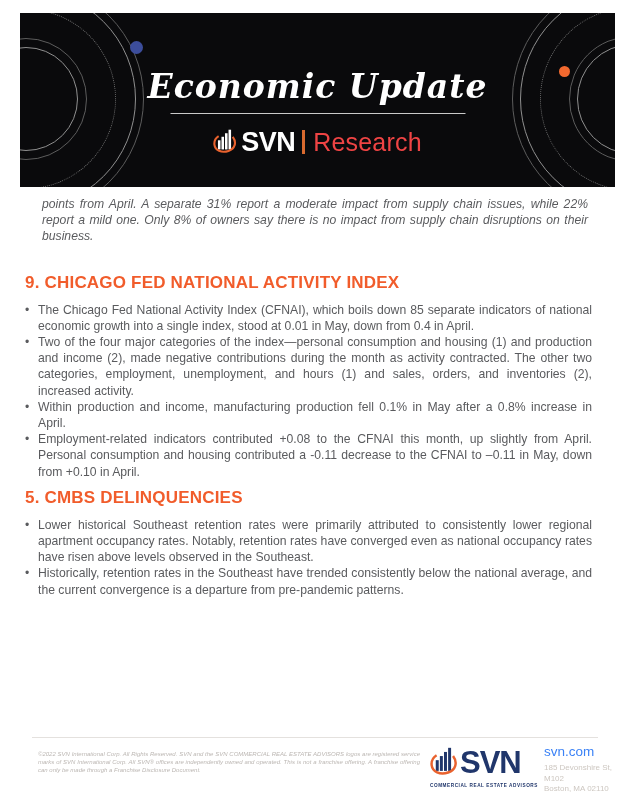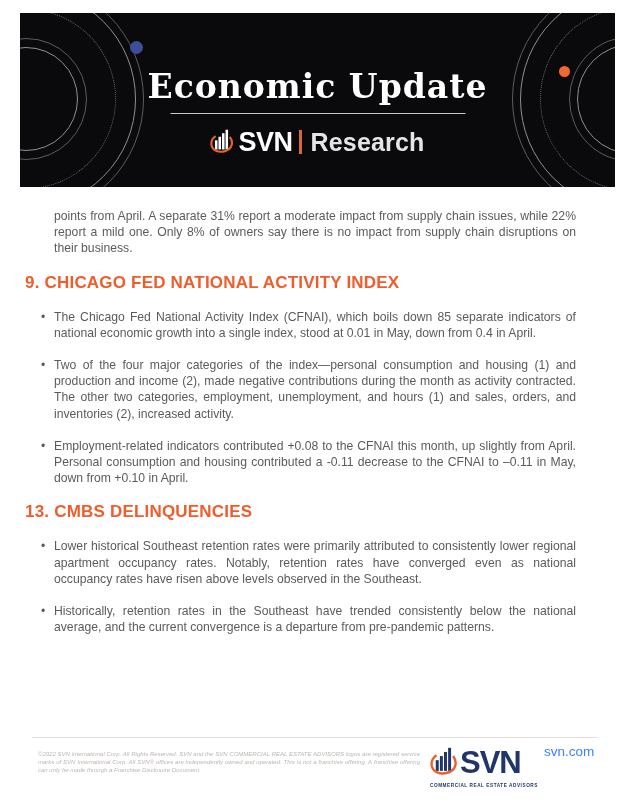--- a/index.html
+++ b/index.html
@@ -14,48 +14,48 @@
     position:absolute; top:13px; left:20px; width:595px; height:174px;
     background:#0a0a0c; overflow:hidden;
   }
   .ring { position:absolute; border-radius:50%; border:1px solid #8f8f8f; }
   .ring.dotted { border:1px dotted #6e6e6e; }
   .ring.faint { border-color:#5c5c5c; }
   .dot { position:absolute; border-radius:50%; }
   .banner-title {
     position:absolute; top:54px; left:0; width:100%; text-align:center;
     font-family:"DejaVu Serif", serif; font-weight:bold; font-size:33px;
-    letter-spacing:1px; color:#ffffff;
+    letter-spacing:1px; color:#ffffff;font-style:italic;
   }
   .banner-divider {
     position:absolute; top:100px; left:50%; transform:translateX(-50%);
     width:295px; height:1px; background:#c9c9c9;
   }
   .banner-logo {
     position:absolute; top:113px; left:0; width:100%;
     display:flex; justify-content:center; align-items:center;
   }
   .banner-logo .logo-icon { color:#ffffff; margin-right:4px; margin-top:2px; }
   .brand-name { font-size:27px; font-weight:bold; color:#ffffff; letter-spacing:-0.5px; }
   .brand-sep { width:3px; height:24px; background:#d96a2f; margin:0 8px 0 7px; }
-  .brand-division { font-size:25px; font-weight:700; color:#e5e5e5; letter-spacing:0.2px; }
+  .brand-division { font-size:25px; font-weight:400; color:#ef4444; letter-spacing:0.2px; }
 
   
   .content {
     position:absolute; top:192px; left:38px; width:554px;
     color:#5a5b5e; font-size:12.2px; line-height:16.2px; text-align:justify;
   }
-  .intro { margin:16px; }
+  .intro { margin:4px;font-style:italic; }
   .section-heading {
     color:#f15c2b; font-size:17px; line-height:20px; font-weight:bold;
-    letter-spacing:0.2px; margin:14px 0 9px -13px; text-align:left;
+    letter-spacing:0.2px; margin:28px 0 9px -13px; text-align:left;
   }
   .section-heading.second { margin-top:8px; }
   .bullets { list-style:none; }
-  .bullets li { position:relative; margin:16px; }
+  .bullets li { position:relative; margin:0; }
   .bullets li::before {
     content:"\2022"; position:absolute; left:-13px; top:0; color:#5a5b5e;
   }
 
   
   .footer-rule { position:absolute; top:737px; left:32px; width:566px; height:1px; background:#e4e1de; }
   .legal {
     position:absolute; top:750px; left:38px; width:382px;
     font-size:6px; line-height:8px; color:#bcb7b3; text-align:justify; font-style:italic;
   }
@@ -115,24 +115,25 @@
     </div>
   </div>
 
   <div class="content">
     <p class="intro">points from April. A separate 31% report a moderate impact from supply chain issues, while 22% report a mild one. Only 8% of owners say there is no impact from supply chain disruptions on their business.</p>
 
     <h2 class="section-heading">9. CHICAGO FED NATIONAL ACTIVITY INDEX</h2>
     <ul class="bullets">
       <li>The Chicago Fed National Activity Index (CFNAI), which boils down 85 separate indicators of national economic growth into a single index, stood at 0.01 in May, down from 0.4 in April.</li>
       <li>Two of the four major categories of the index—personal consumption and housing (1) and production and income (2), made negative contributions during the month as activity contracted. The other two categories, employment, unemployment, and hours (1) and sales, orders, and inventories (2), increased activity.</li>
+      <li>Within production and income, manufacturing production fell 0.1% in May after a 0.8% increase in April.</li>
       <li>Employment-related indicators contributed +0.08 to the CFNAI this month, up slightly from April. Personal consumption and housing contributed a -0.11 decrease to the CFNAI to –0.11 in May, down from +0.10 in April.</li>
     </ul>
 
-    <h2 class="section-heading second">13. CMBS DELINQUENCIES</h2>
+    <h2 class="section-heading second">5. CMBS DELINQUENCIES</h2>
     <ul class="bullets">
       <li>Lower historical Southeast retention rates were primarily attributed to consistently lower regional apartment occupancy rates. Notably, retention rates have converged even as national occupancy rates have risen above levels observed in the Southeast.</li>
       <li>Historically, retention rates in the Southeast have trended consistently below the national average, and the current convergence is a departure from pre-pandemic patterns.</li>
     </ul>
   </div>
 
   <div class="footer-rule"></div>
 
   <p class="legal">©2022 SVN International Corp. All Rights Reserved. SVN and the SVN COMMERCIAL REAL ESTATE ADVISORS logos are registered service marks of SVN International Corp. All SVN® offices are independently owned and operated. This is not a franchise offering. A franchise offering can only be made through a Franchise Disclosure Document.</p>
 
@@ -147,15 +148,19 @@
           <path d="M28 12 C34 20 31 29 22 32 C12 35.5 3 31 2 23 C1.5 18 4 13.5 8 11" stroke="#e9622e" stroke-width="3" fill="none"></path>
         </svg>
       </span>
       <span class="footer-brand">SVN</span>
     </div>
     <div class="footer-tagline">COMMERCIAL REAL ESTATE ADVISORS</div>
   </div>
 
   <div class="footer-right">
     <div class="site-link">svn.com</div>
+    <div class="addr">
+      <div>185 Devonshire St, M102</div>
+      <div>Boston, MA 02110</div>
+    </div>
   </div>
 
 </div>
 
 </body></html>

